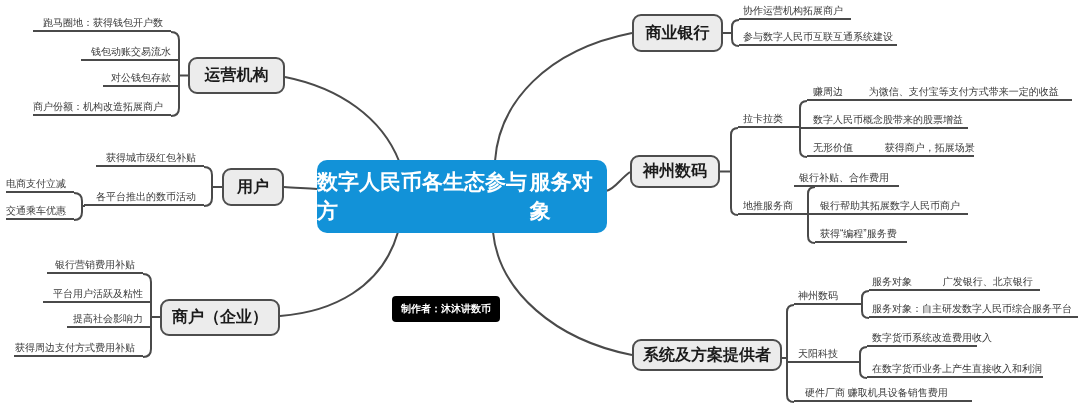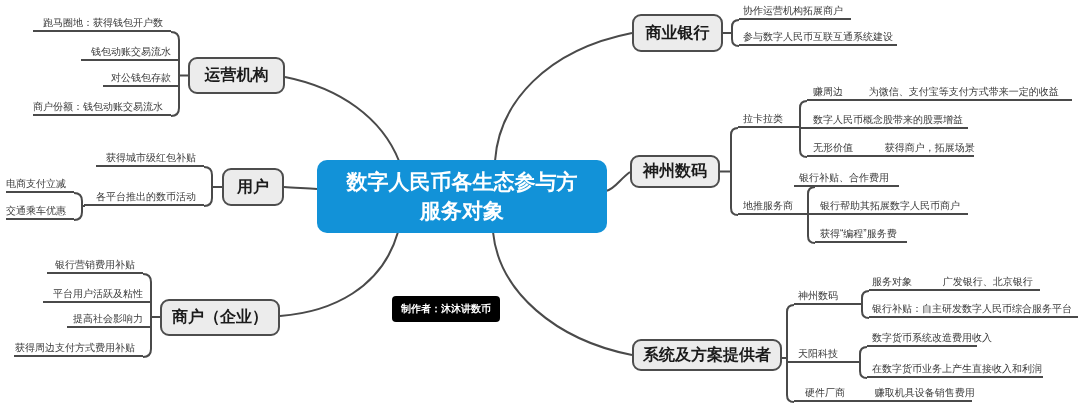--- a/index.html
+++ b/index.html
@@ -3,21 +3,21 @@
 <meta charset="utf-8">
 <style>
   html,body{margin:0;padding:0;background:#fff;}
   #canvas{position:relative;width:1080px;height:412px;background:#ffffff;overflow:hidden;
           font-family:"Liberation Sans","DejaVu Sans",sans-serif;}
   svg.lines{position:absolute;left:0;top:0;width:1080px;height:412px;}
   .node{position:absolute;display:flex;align-items:center;justify-content:center;
         background:#ececec;border:2px solid #4d4d4d;border-radius:9px;
         font-weight:bold;font-size:16px;color:#1b1b1b;box-sizing:border-box;white-space:nowrap;}
   .center{position:absolute;left:317px;top:160px;width:290px;height:73px;
-          background:#1292d8;border-radius:10px;display:flex;flex-direction:column;
+          background:#1292d8;border-radius:10px;display:flex;flex-direction:row;
           align-items:center;justify-content:center;color:#ffffff;font-weight:bold;
           font-size:21px;line-height:1.35;box-sizing:border-box;}
   .badge{position:absolute;left:392px;top:296px;background:#000000;color:#ffffff;
          font-size:10px;font-weight:bold;padding:6px 9px;border-radius:4px;white-space:nowrap;}
   .leaf{position:absolute;height:17px;box-sizing:border-box;border-bottom:2px solid #4a4a4a;
         font-size:10px;line-height:15px;color:#3a3a3a;white-space:nowrap;overflow:visible;}
   .r{text-align:right;padding-right:8px;}
   .leaf span{display:inline-block;}
 </style>
 </head>
@@ -64,21 +64,21 @@
   <div class="node" style="left:188px;top:57px;width:97px;height:37px;">运营机构</div>
   <div class="node" style="left:222px;top:168px;width:62px;height:38px;">用户</div>
   <div class="node" style="left:160px;top:299px;width:120px;height:37px;">商户（企业）</div>
   <div class="node" style="left:632px;top:14px;width:91px;height:38px;">商业银行</div>
   <div class="node" style="left:630px;top:155px;width:90px;height:33px;">神州数码</div>
   <div class="node" style="left:632px;top:339px;width:150px;height:32px;">系统及方案提供者</div>
 
   <div class="leaf r" style="left:33px;top:15px;width:138px;">跑马圈地：获得钱包开户数</div>
   <div class="leaf r" style="left:81px;top:44px;width:98px;">钱包动账交易流水</div>
   <div class="leaf r" style="left:103px;top:70px;width:76px;">对公钱包存款</div>
-  <div class="leaf r" style="left:33px;top:99px;width:138px;">商户份额：钱包动账交易流水</div>
+  <div class="leaf r" style="left:33px;top:99px;width:138px;">商户份额：机构改造拓展商户</div>
 
   <div class="leaf r" style="left:96px;top:150px;width:108px;">获得城市级红包补贴</div>
   <div class="leaf r" style="left:84px;top:189px;width:120px;">各平台推出的数币活动</div>
   <div class="leaf r" style="left:6px;top:176px;width:68px;">电商支付立减</div>
   <div class="leaf r" style="left:6px;top:203px;width:68px;">交通乘车优惠</div>
 
   <div class="leaf r" style="left:47px;top:257px;width:96px;">银行营销费用补贴</div>
   <div class="leaf r" style="left:43px;top:286px;width:108px;">平台用户活跃及粘性</div>
   <div class="leaf r" style="left:67px;top:311px;width:84px;">提高社会影响力</div>
   <div class="leaf r" style="left:14px;top:340px;width:129px;">获得周边支付方式费用补贴</div>
@@ -100,24 +100,24 @@
   <div class="leaf" style="left:738px;top:198px;width:70px;text-indent:5px;">地推服务商</div>
   <div class="leaf" style="left:794px;top:170px;width:105px;text-indent:5px;">银行补贴、合作费用</div>
   <div class="leaf" style="left:808px;top:198px;width:160px;text-indent:12px;">银行帮助其拓展数字人民币商户</div>
   <div class="leaf" style="left:815px;top:226px;width:92px;text-indent:5px;">获得“编程”服务费</div>
 
   <div class="leaf" style="left:794px;top:288px;width:68px;text-indent:4px;">神州数码</div>
   <div class="leaf" style="left:869px;top:274px;width:171px;">
     <span style="margin-left:3px;">服务对象</span>
     <span style="margin-left:28px;">广发银行、北京银行</span>
   </div>
-  <div class="leaf" style="left:869px;top:301px;width:209px;text-indent:3px;">银行补贴：自主研发数字人民币综合服务平台</div>
+  <div class="leaf" style="left:869px;top:301px;width:209px;text-indent:3px;">服务对象：自主研发数字人民币综合服务平台</div>
 
   <div class="leaf" style="left:787px;top:346px;width:73px;text-indent:11px;">天阳科技</div>
   <div class="leaf" style="left:867px;top:330px;width:110px;text-indent:5px;">数字货币系统改造费用收入</div>
   <div class="leaf" style="left:867px;top:361px;width:176px;text-indent:5px;">在数字货币业务上产生直接收入和利润</div>
 
   <div class="leaf" style="left:794px;top:385px;width:178px;">
     <span style="margin-left:11px;">硬件厂商</span>
-    <span style="margin-left:27px;">赚取机具设备销售费用</span>
+    <span style="">赚取机具设备销售费用</span>
   </div>
 
 </div>
 
 </body></html>

